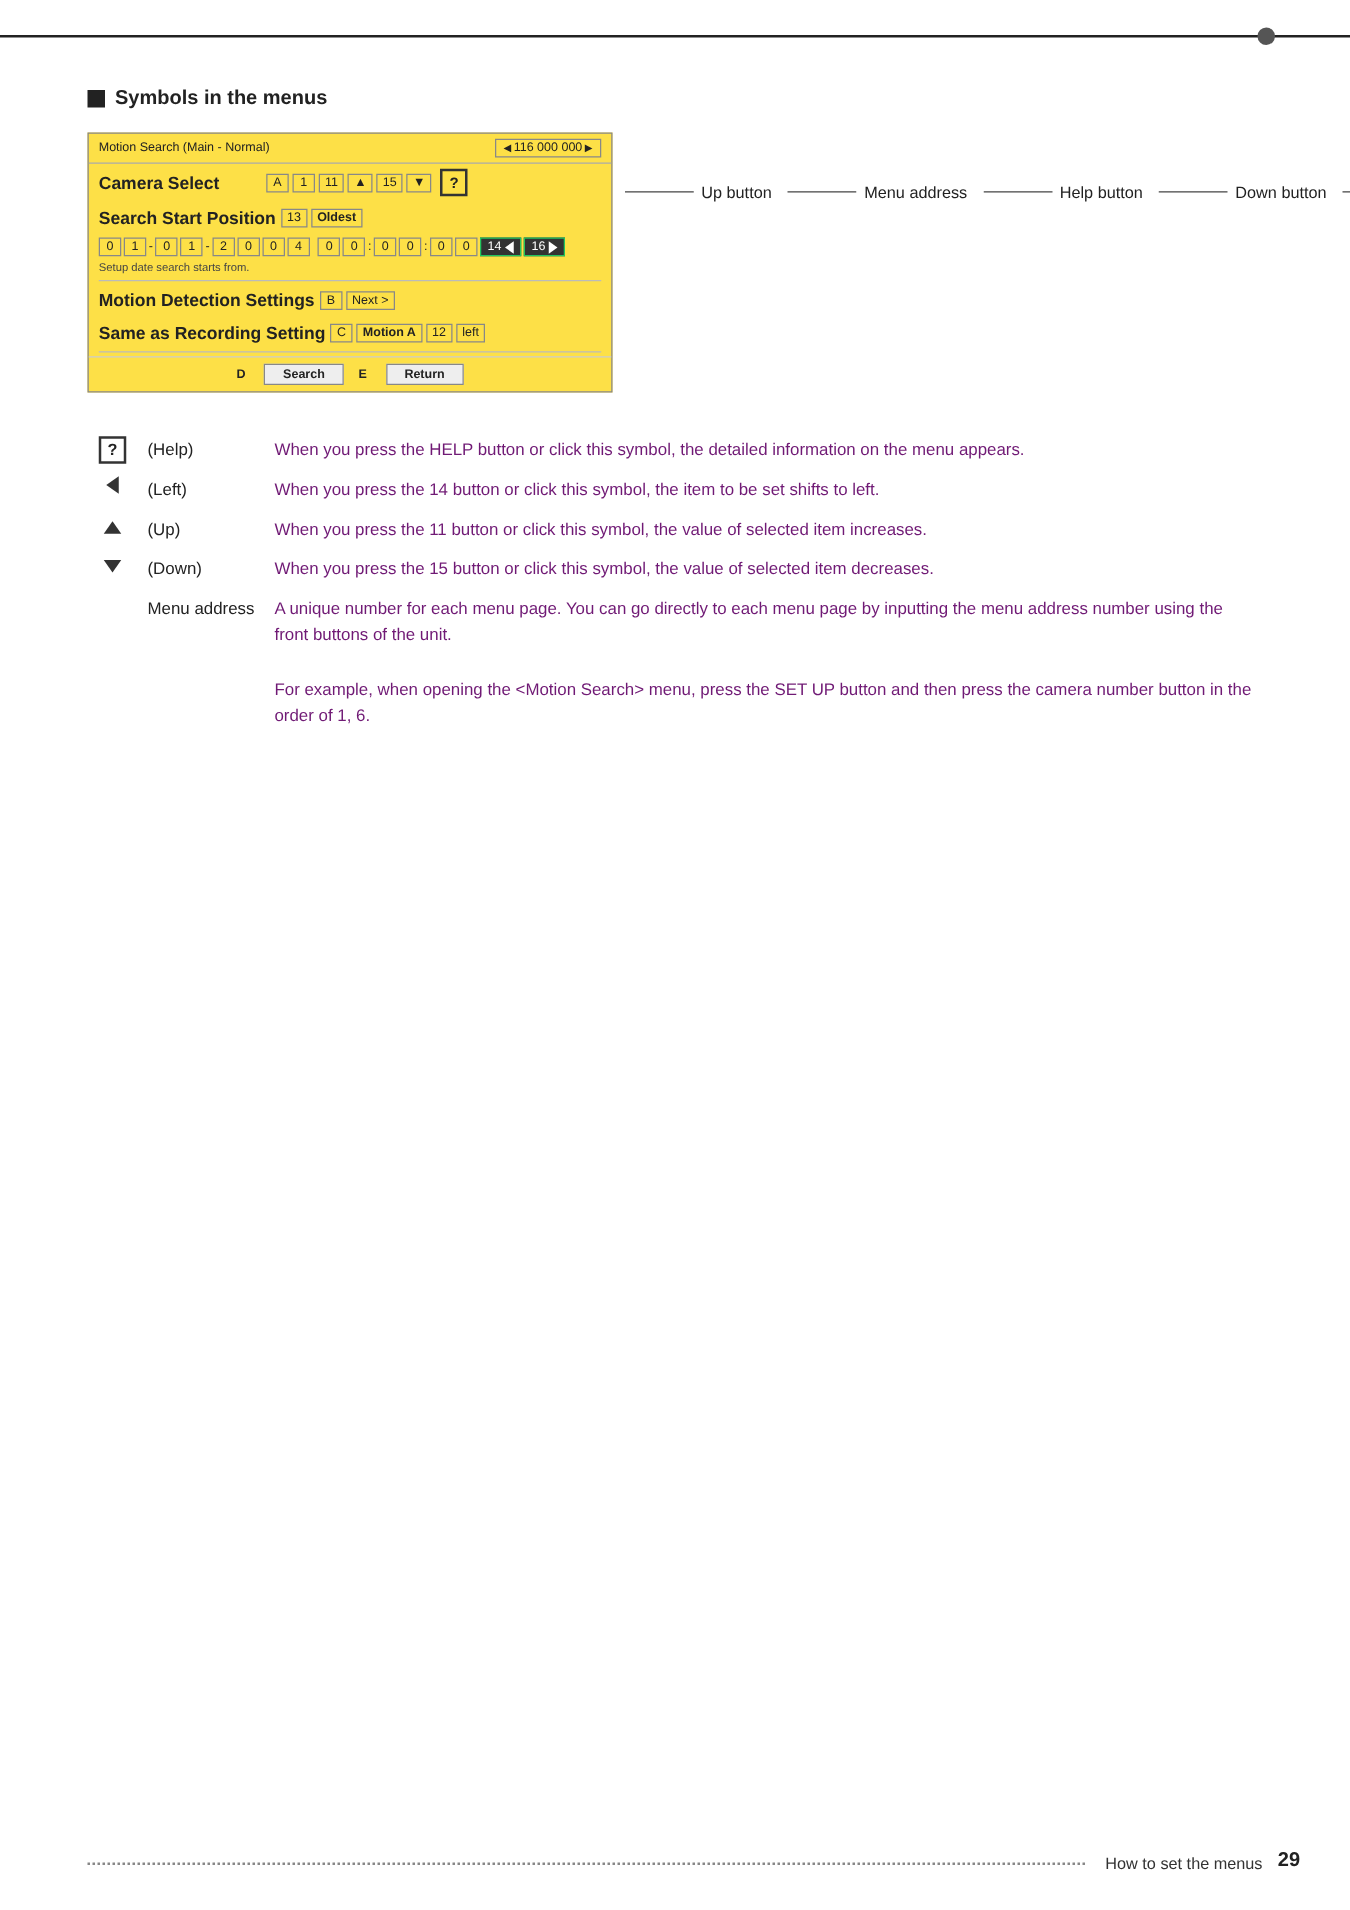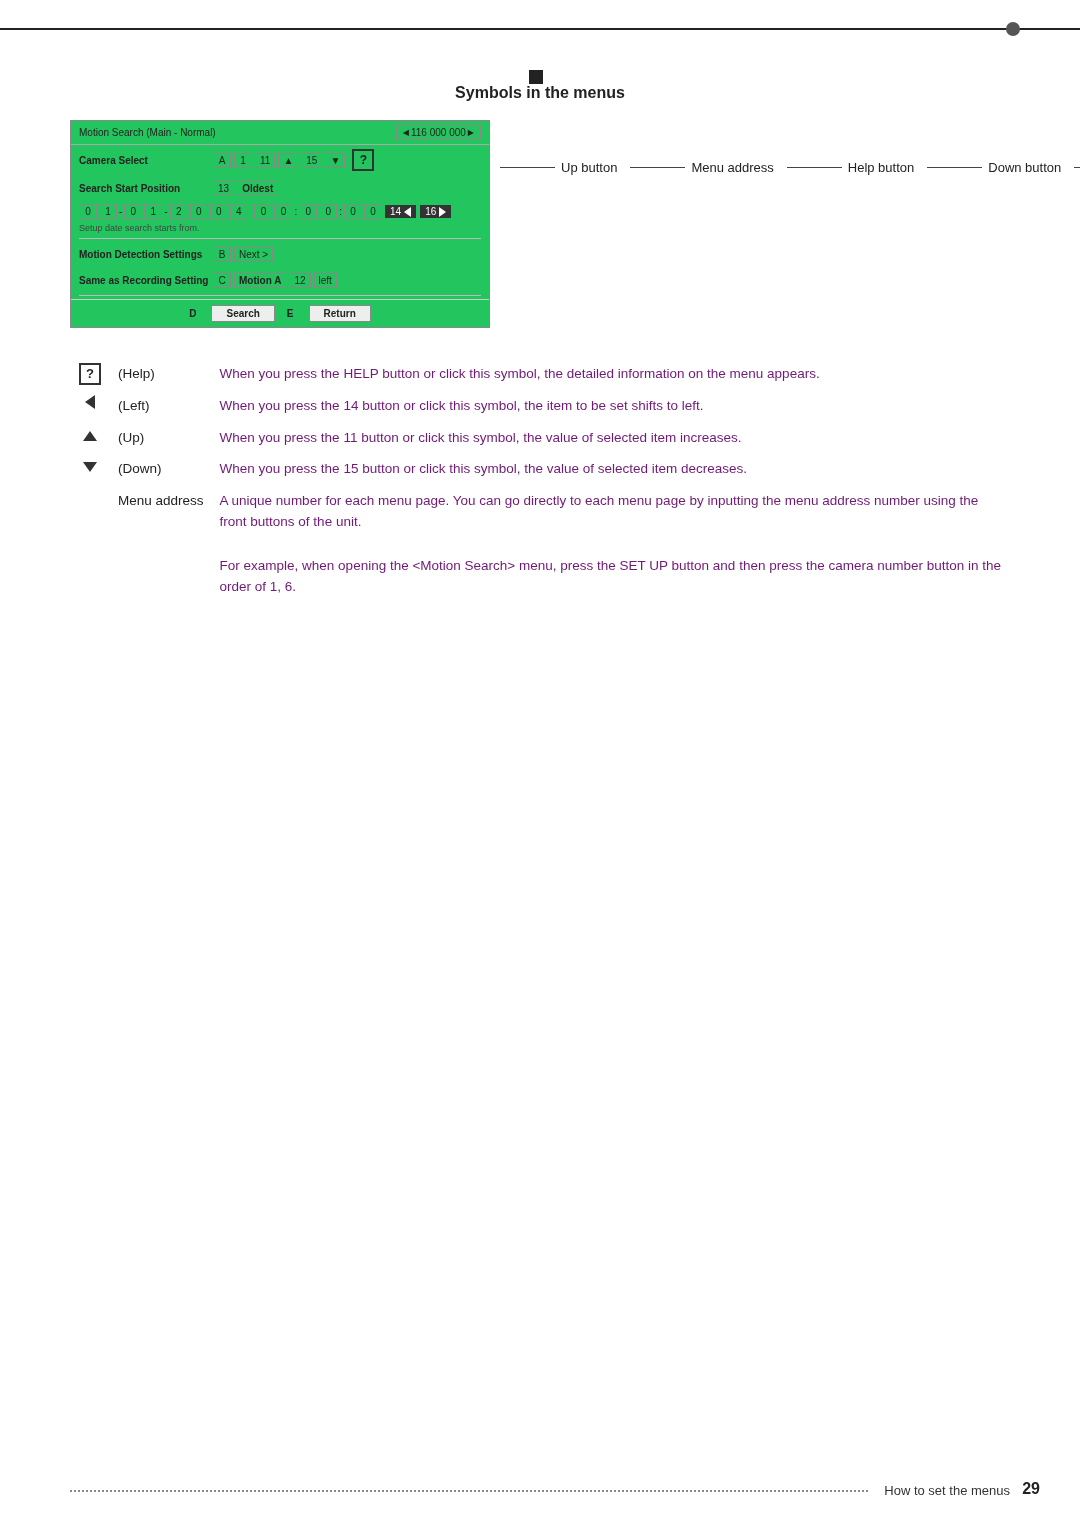--- a/index.html
+++ b/index.html
@@ -64,33 +64,33 @@
       margin-bottom: 30px;
       align-items: flex-start;
     }
 
     
     .menu-mockup {
       border: 1.5px solid #888;
       width: 420px;
       flex-shrink: 0;
       font-size: 11px;
-      background: #22c55e;
+      background: #fde047;
     }
 
     .menu-row {
       display: flex;
       align-items: center;
       padding: 4px 8px;
       gap: 4px;
       min-height: 26px;
     }
     .menu-row-label {
       font-weight: bold;
-      font-size: 10px;
+      font-size: 14px;
       min-width: 130px;
     }
     .help-btn {
       border: 2px solid #333;
       width: 22px;
       height: 22px;
       display: flex;
       align-items: center;
       justify-content: center;
       font-weight: bold;
@@ -349,21 +349,21 @@
       margin-right: 3px;
     }
   </style>
 </head>
 <body>
 
 <div class="page-container">
   <div class="top-line"></div>
   <div class="top-dot"></div>
 
-  <div class="section-heading" style="margin-top:30px;flex-direction:column;">
+  <div class="section-heading" style="margin-top:30px;">
     <span class="square-icon"></span>
     <span>Symbols in the menus</span>
   </div>
 
   <div class="diagram-wrapper">
 
     <div class="menu-mockup">
 
       <div class="motion-search-header">
         <span class="header-label-small">Motion Search (Main - Normal)</span>

